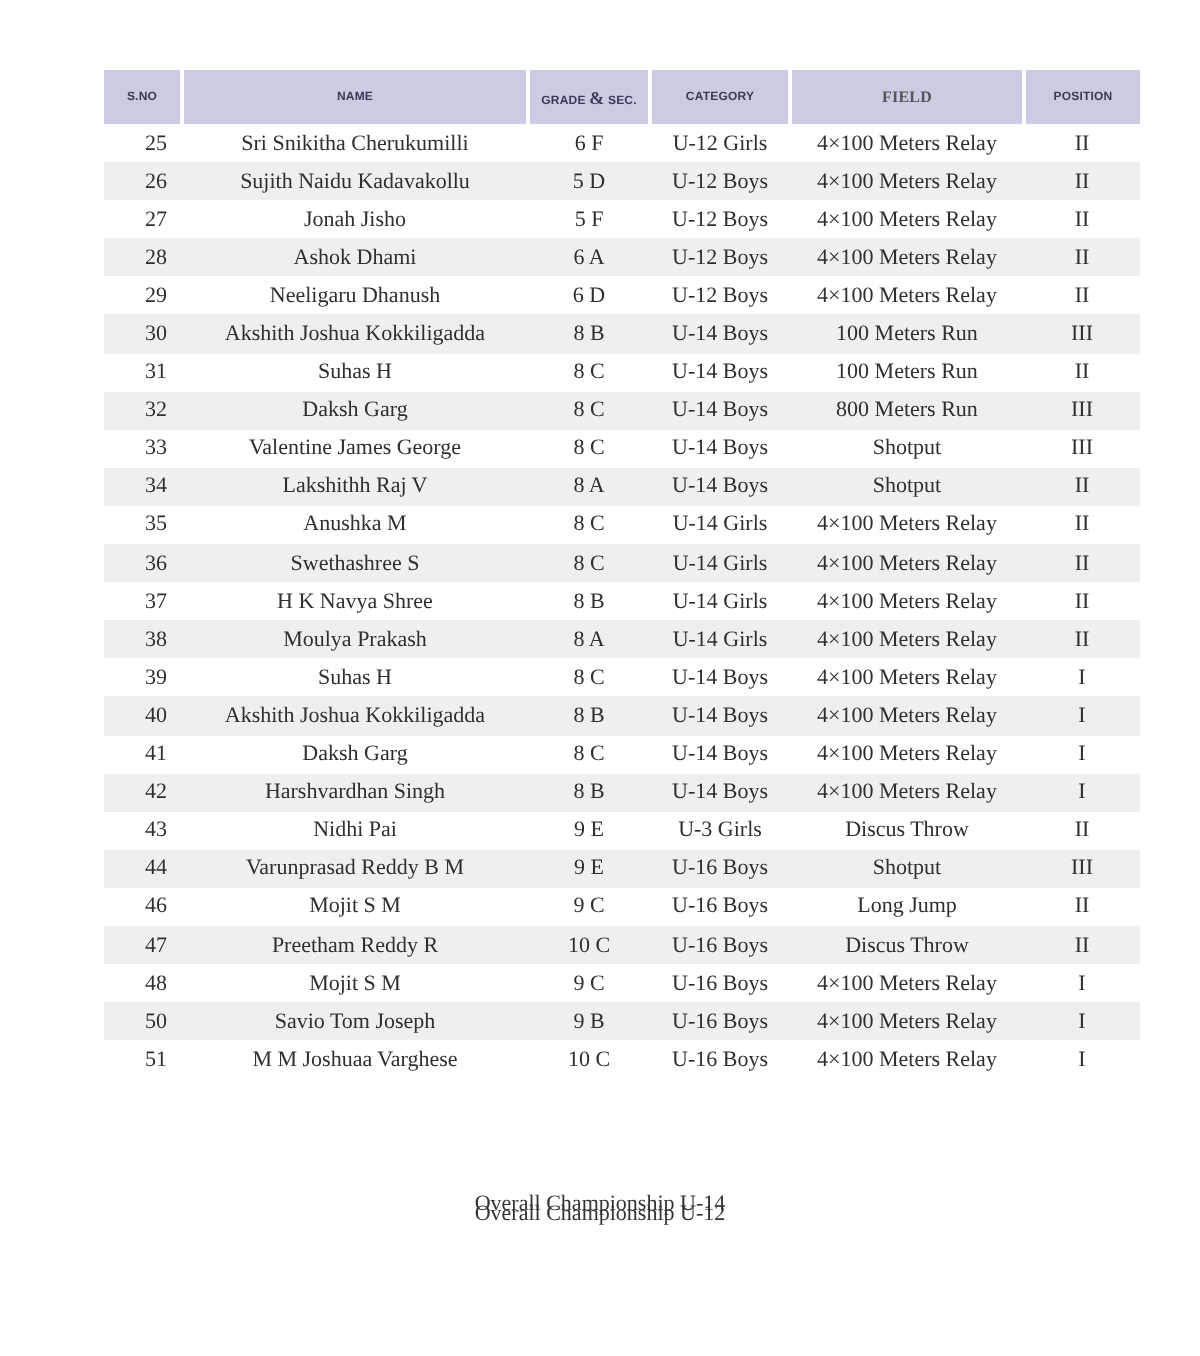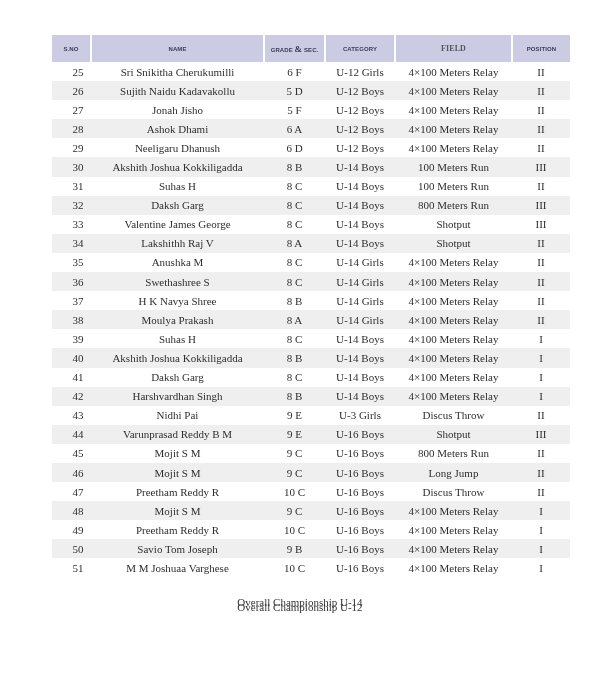--- a/index.html
+++ b/index.html
@@ -200,55 +200,39 @@
       </tr>
       <tr class="row">
         <td class="sno">44</td>
         <td>Varunprasad Reddy B M</td>
         <td>9 E</td>
         <td>U-16 Boys</td>
         <td>Shotput</td>
         <td>III</td>
       </tr>
       <tr class="row">
-        <td class="sno">45</td>
-        <td>Mojit S M</td>
-        <td>9 C</td>
-        <td>U-16 Boys</td>
-        <td>800 Meters Run</td>
-        <td>II</td>
-      </tr>
-      <tr class="row">
         <td class="sno">46</td>
         <td>Mojit S M</td>
         <td>9 C</td>
         <td>U-16 Boys</td>
         <td>Long Jump</td>
         <td>II</td>
       </tr>
       <tr class="row">
         <td class="sno">47</td>
         <td>Preetham Reddy R</td>
         <td>10 C</td>
         <td>U-16 Boys</td>
         <td>Discus Throw</td>
         <td>II</td>
       </tr>
       <tr class="row">
         <td class="sno">48</td>
         <td>Mojit S M</td>
         <td>9 C</td>
-        <td>U-16 Boys</td>
-        <td>4×100 Meters Relay</td>
-        <td>I</td>
-      </tr>
-      <tr class="row">
-        <td class="sno">49</td>
-        <td>Preetham Reddy R</td>
-        <td>10 C</td>
         <td>U-16 Boys</td>
         <td>4×100 Meters Relay</td>
         <td>I</td>
       </tr>
       <tr class="row">
         <td class="sno">50</td>
         <td>Savio Tom Joseph</td>
         <td>9 B</td>
         <td>U-16 Boys</td>
         <td>4×100 Meters Relay</td>

